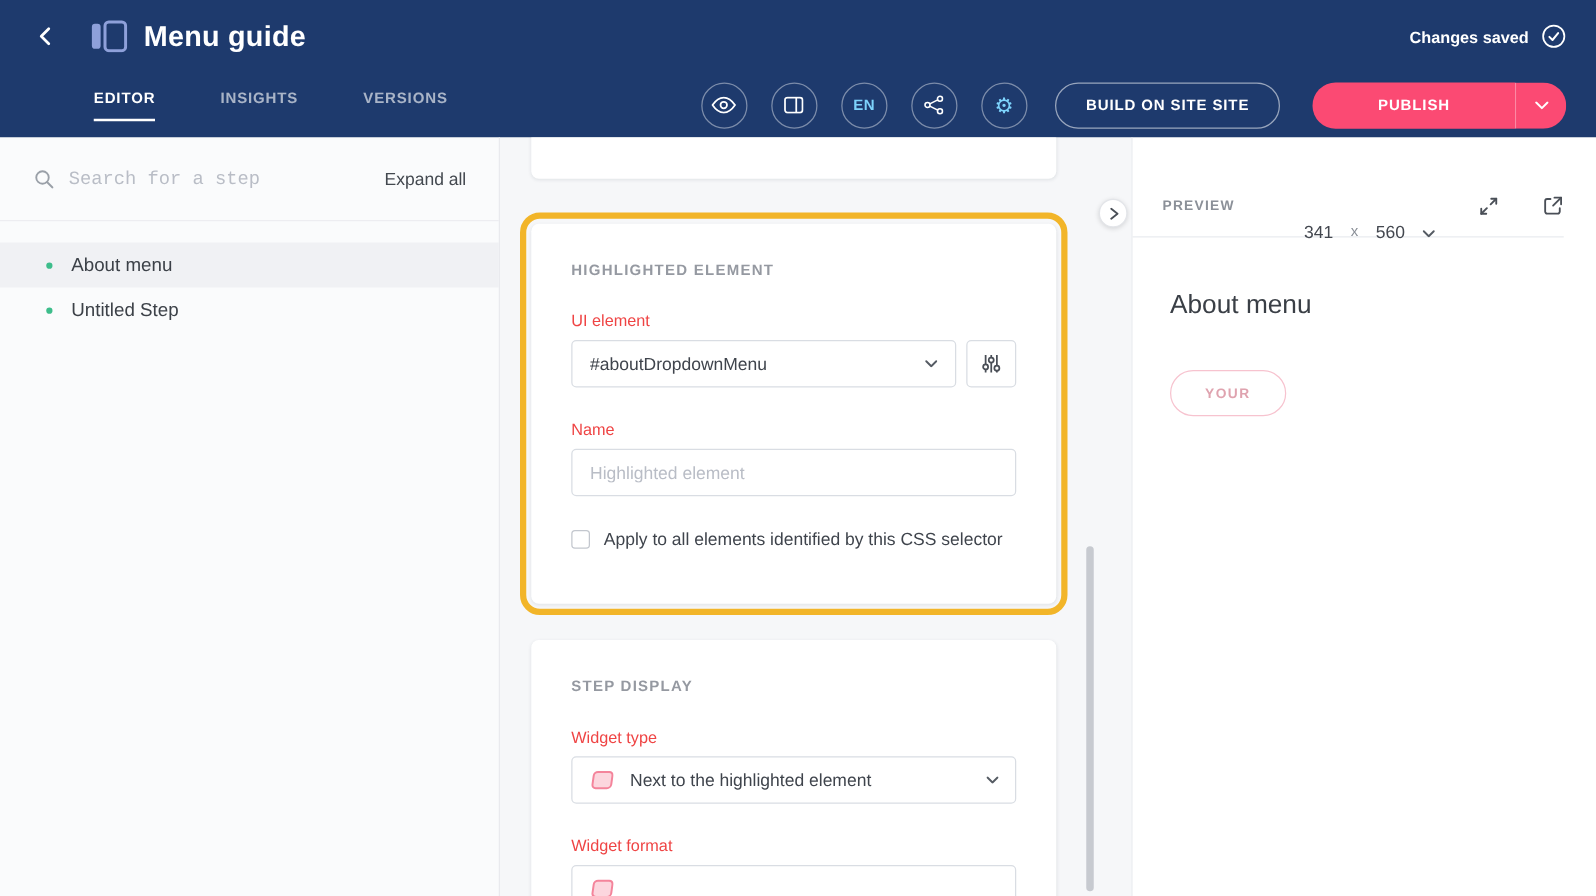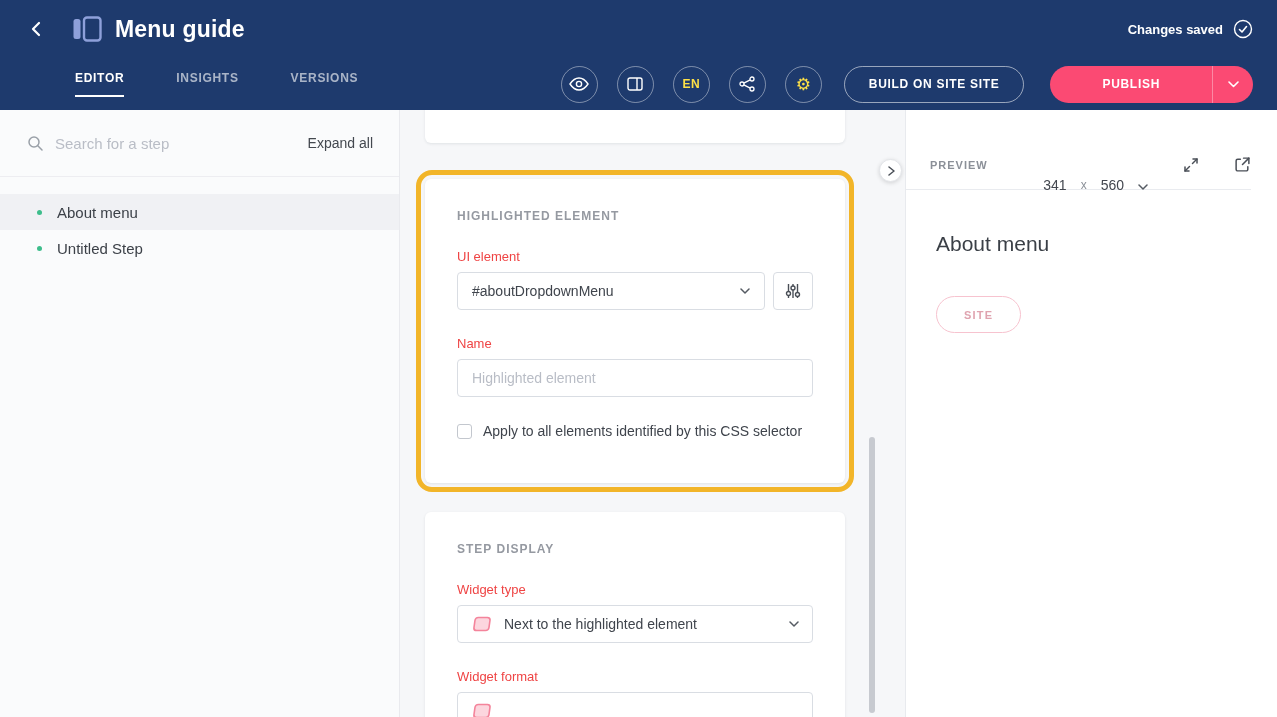--- a/index.html
+++ b/index.html
@@ -12,36 +12,36 @@
   .back-btn { background:none; border:none; cursor:pointer; display:flex; align-items:center; margin-right:22px; padding:4px; }
   .logo { display:flex; margin-right:13px; }
   .guide-title { font-size:23px; font-weight:600; letter-spacing:.2px; }
   .spacer { flex:1; }
   .saved-txt { font-size:13px; font-weight:bold; }
   .saved-check { display:flex; margin-left:10px; }
 
   .row2 { display:flex; align-items:center; height:52px; padding:0 24px 0 75px; }
   .tab { font-size:12px; font-weight:bold; letter-spacing:.7px; color:rgba(255,255,255,.62); margin-right:52px; padding-bottom:10px; border-bottom:2px solid transparent; cursor:pointer; text-decoration:none; }
   .tab.active { color:#fff; border-bottom-color:#fff; }
-  .circle-btn { width:37px; height:37px; border-radius:50%; border:1px solid rgba(255,255,255,.42); background:transparent; color:#fde047; display:flex; align-items:center; justify-content:center; margin-left:19px; cursor:pointer; font-family:inherit; }
+  .circle-btn { width:37px; height:37px; border-radius:50%; border:1px solid rgba(255,255,255,.42); background:transparent; color:#7dd3fc; display:flex; align-items:center; justify-content:center; margin-left:19px; cursor:pointer; font-family:inherit; }
   .lang-txt { font-size:12px; font-weight:bold; letter-spacing:.4px; }
   .gear-glyph { font-size:17px; line-height:1; }
   .pill-btn { height:37px; border-radius:19px; border:1px solid rgba(255,255,255,.55); background:transparent; color:#fff; font-size:12px; font-weight:bold; letter-spacing:.7px; padding:0 24px; margin-left:22px; cursor:pointer; font-family:inherit; }
   .publish-group { display:flex; margin-left:26px; }
   .publish-main { height:37px; border:none; background:#fb4a73; color:#fff; font-size:12px; font-weight:bold; letter-spacing:.7px; padding:0 52px; border-radius:19px 0 0 19px; cursor:pointer; font-family:inherit; }
   .publish-caret { width:41px; height:37px; border:none; border-left:1px solid rgba(255,255,255,.35); background:#fb4a73; border-radius:0 19px 19px 0; display:flex; align-items:center; justify-content:center; cursor:pointer; }
 
   
   .body { position:relative; display:flex; height:607px; }
 
   
   .sidebar { width:400px; background:#fafbfc; border-right:1px solid #e9eaee; }
   .search-row { display:flex; align-items:center; height:67px; padding:0 26px 0 27px; border-bottom:1px solid #ededf1; }
   .search-icon { display:flex; margin-right:12px; flex:none; }
-  .search-input { flex:1; min-width:0; border:none; background:transparent; outline:none; font-size:15px; color:#737373; font-family:Liberation Sans, sans-serif; cursor:text; }
+  .search-input { flex:1; min-width:0; border:none; background:transparent; outline:none; font-size:15px; color:#737373; font-family:Liberation Mono, monospace; cursor:text; }
   .search-input::placeholder { color:#b9bdc6; }
   .expand-all { font-size:14px; color:#43484f; cursor:pointer; text-decoration:none; margin-left:12px; flex:none; }
   .steps { list-style:none; padding-top:17px; }
   .step { display:flex; align-items:center; height:36px; padding-left:37px; font-size:15px; color:#3c4148; cursor:pointer; }
   .step.selected { background:#f0f1f4; }
   .bullet { width:5px; height:5px; border-radius:50%; background:#3dbd8b; margin-right:15px; flex:none; }
 
   
   .editor { position:relative; flex:1; background:#f6f7f9; overflow:hidden; }
   .card { position:absolute; left:25px; width:420px; background:#fff; border-radius:6px; box-shadow:0 1px 3px rgba(31,45,61,.10); }
@@ -288,18 +288,18 @@
               <g fill="none" stroke="#4a4f57" stroke-width="1.4" stroke-linecap="round" stroke-linejoin="round">
                 <path d="M6 3 H3.5 A1.5 1.5 0 0 0 2 4.5 v8 A1.5 1.5 0 0 0 3.5 14 h8 A1.5 1.5 0 0 0 13 12.5 V10"></path>
                 <polyline points="9,2 14,2 14,7"></polyline>
                 <line x1="14" y1="2" x2="8" y2="8"></line>
               </g>
             </svg>
         </button>
       </div>
       <div class="preview-body">
         <h3 class="preview-step-title">About menu</h3>
-        <button class="next-btn">SITE</button>
+        <button class="next-btn">YOUR</button>
       </div>
     </aside>
 
   </div>
 </div>
 
 </body></html>

